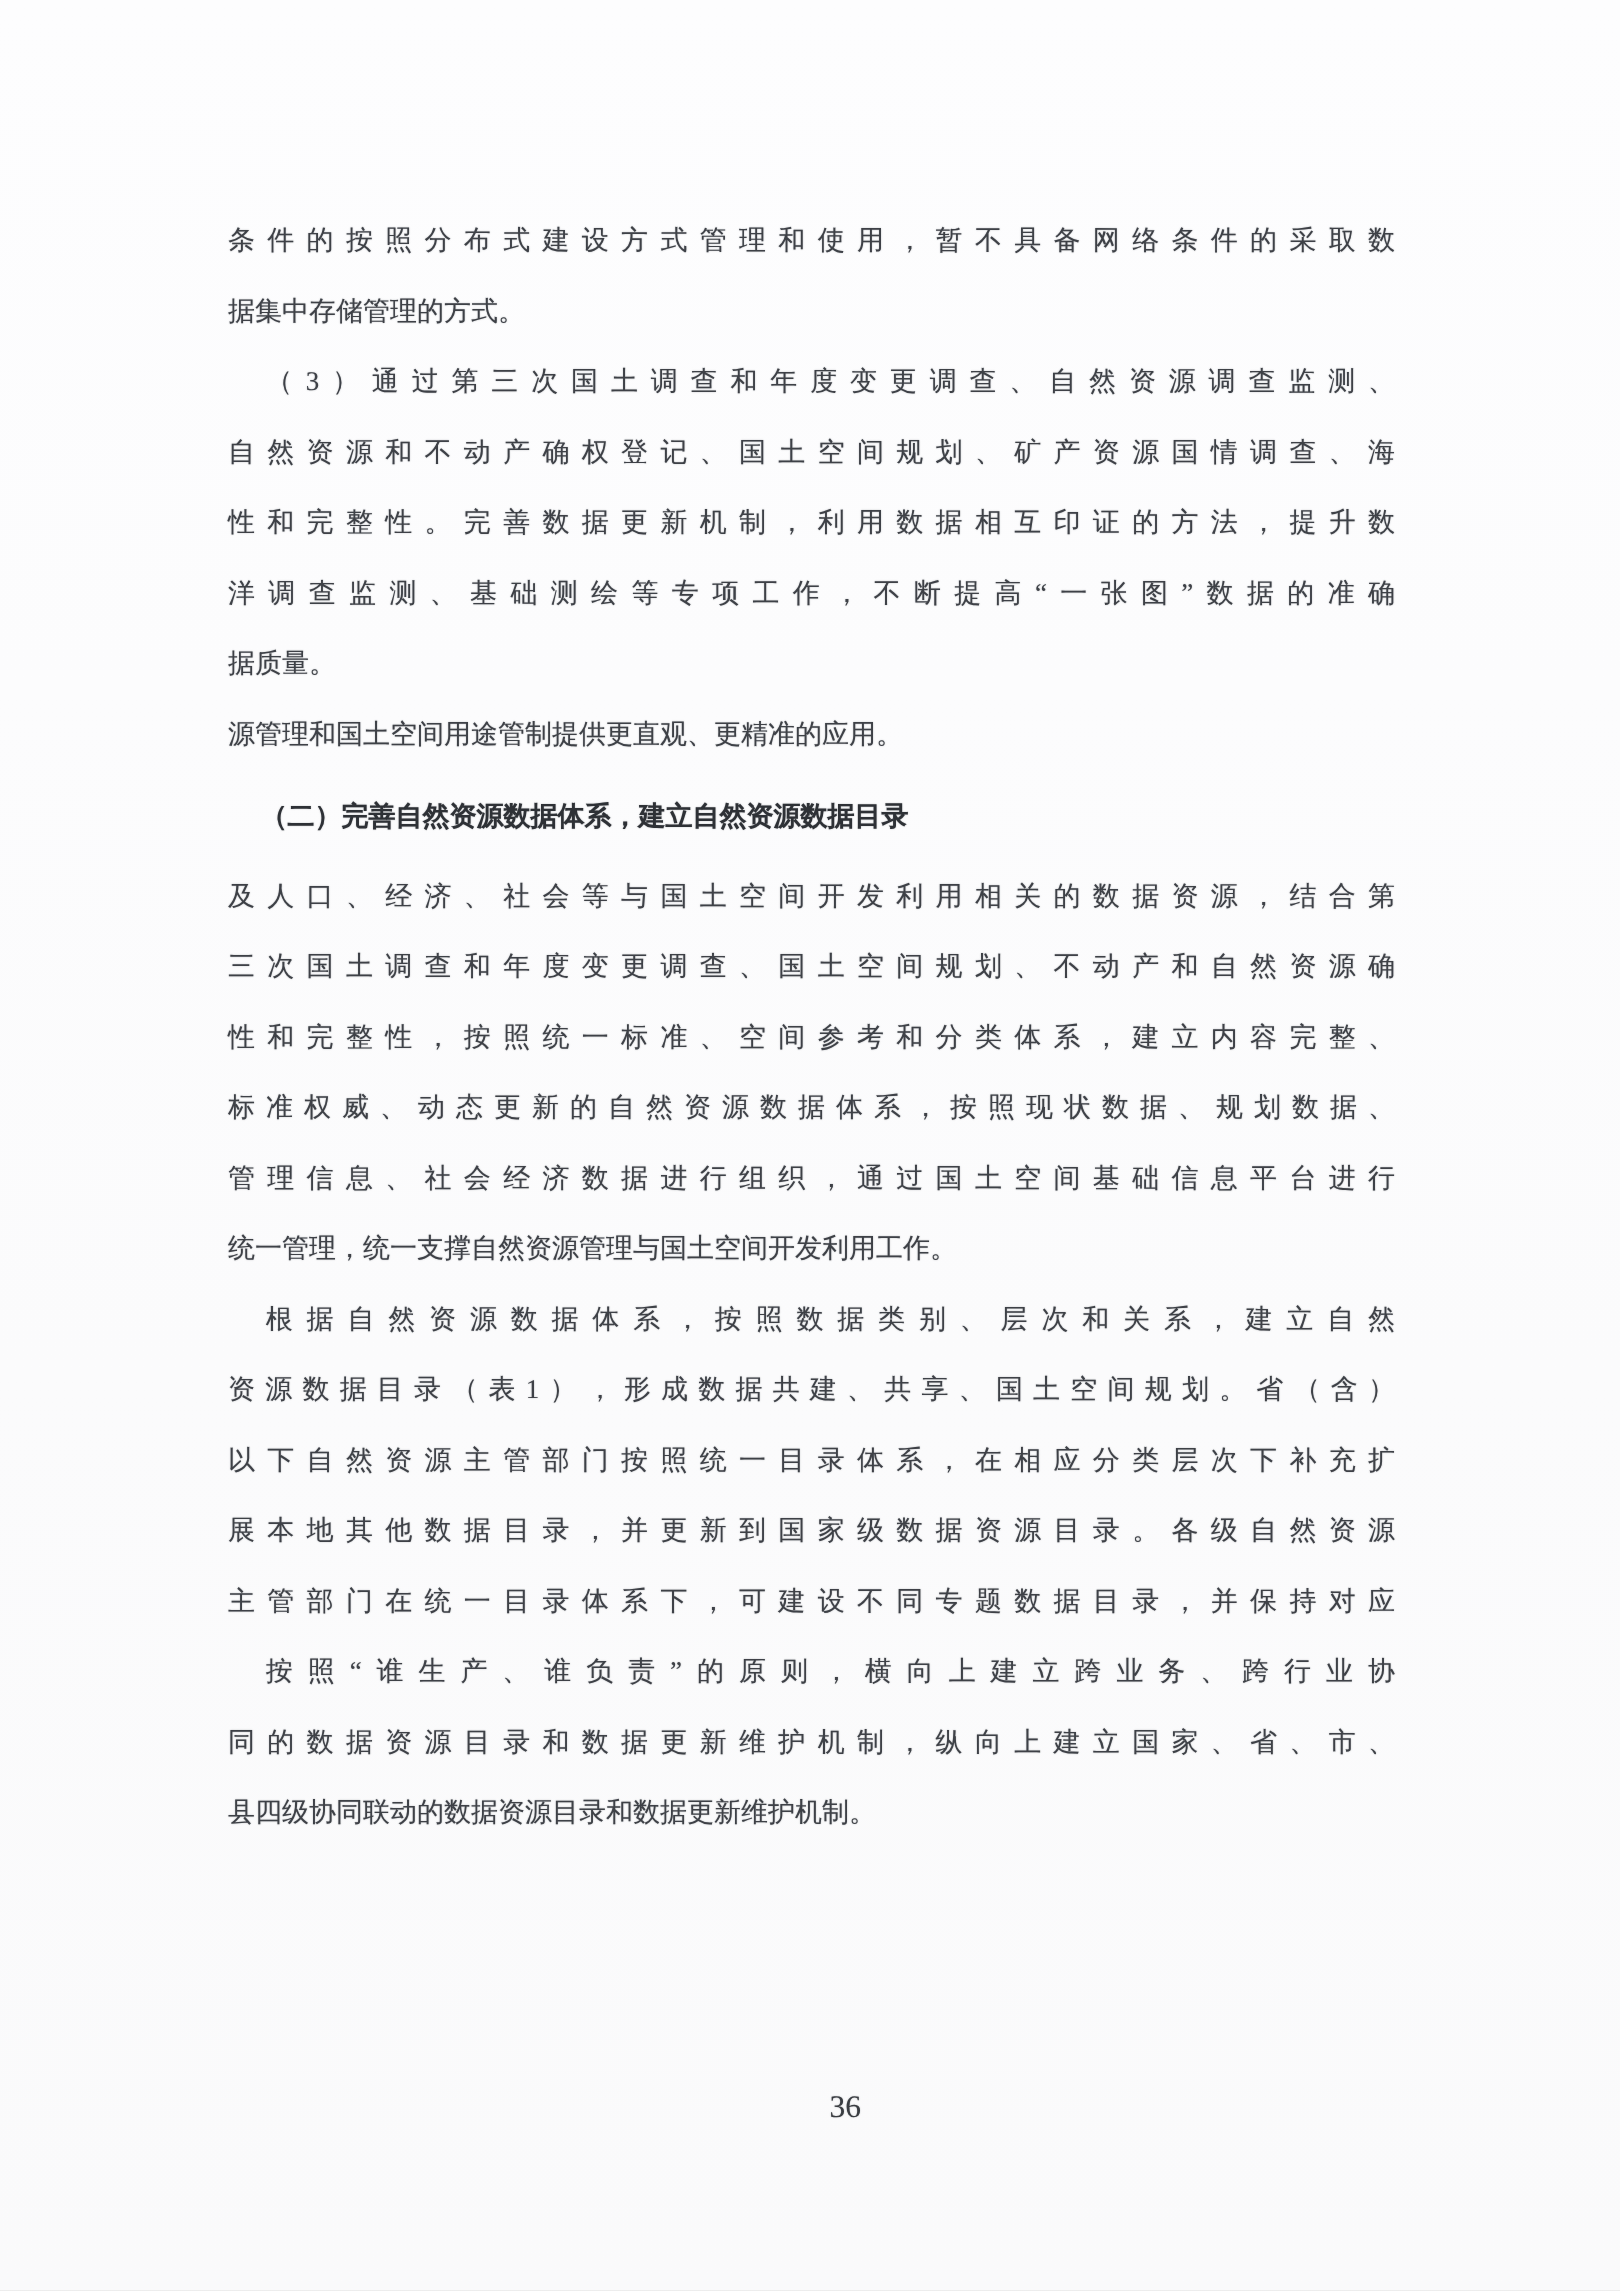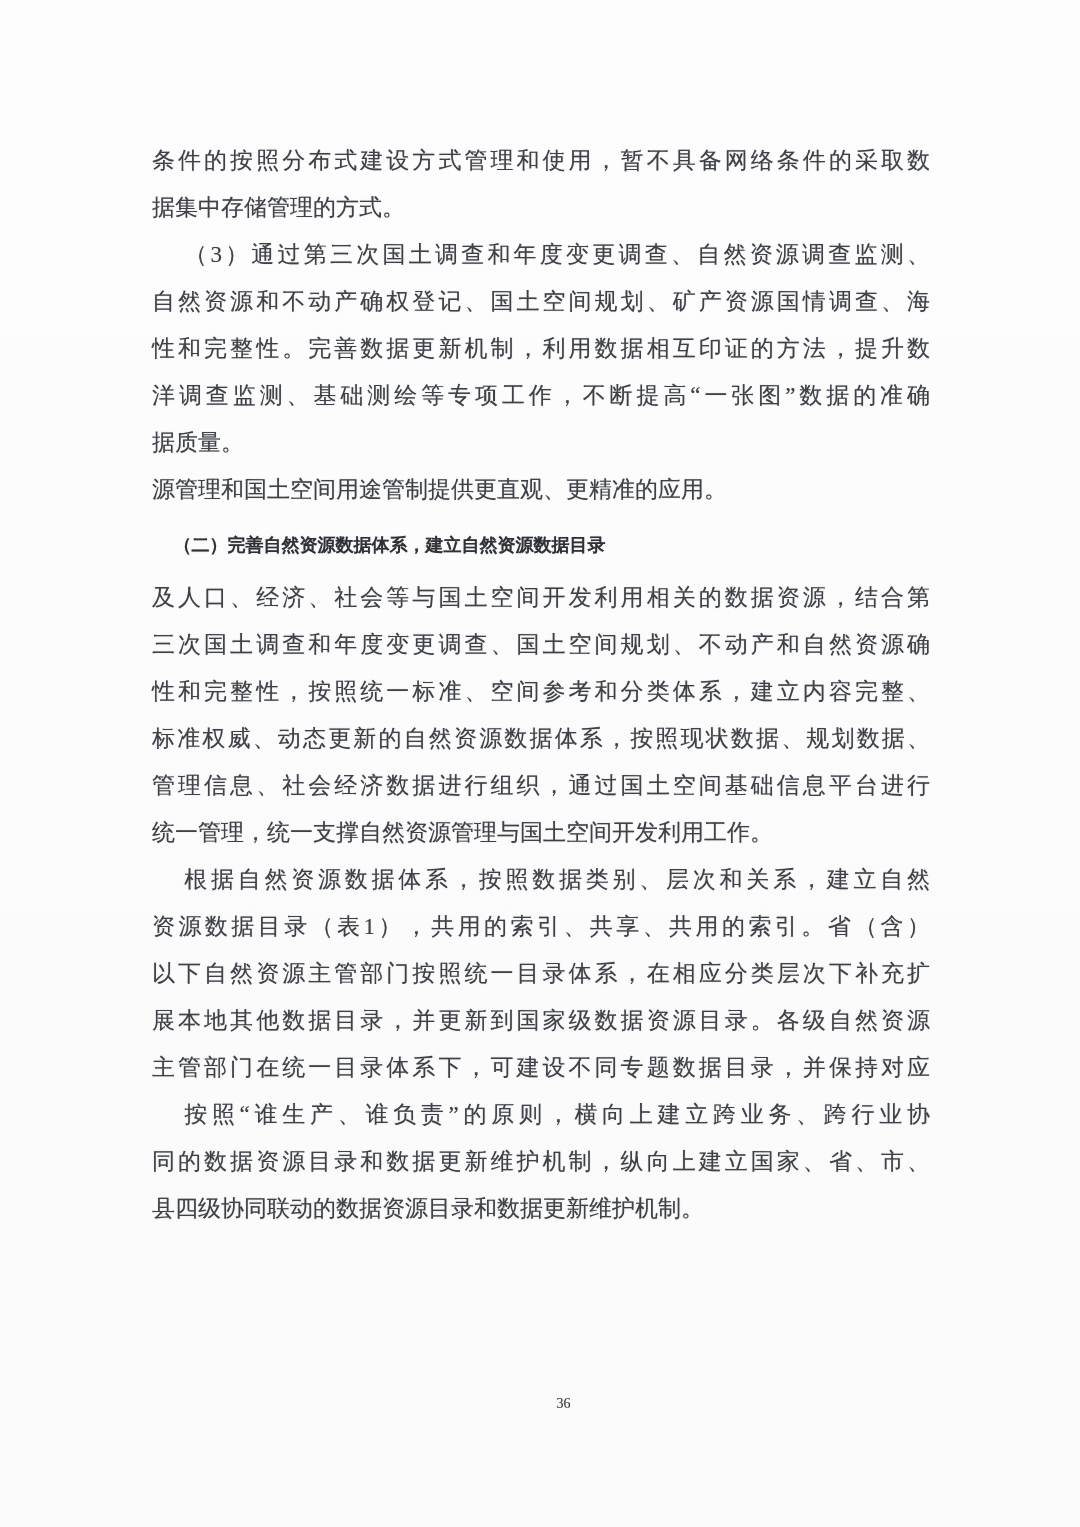--- a/index.html
+++ b/index.html
@@ -13,21 +13,21 @@
     font-family: "Liberation Serif", "DejaVu Serif", serif;
   }
   .text-block {
     position: absolute;
     left: 152px;
     top: 137px;
     width: 778px;
   }
   .para { margin: 0; }
   .line {
-    font-size: 23px;
+    font-size: 18px;
     line-height: 47px;
     color: #3e4147;
     text-align: justify;
     text-align-last: justify;
     text-shadow: 0 0 1px rgba(66, 70, 78, 0.45);
     white-space: nowrap;
   }
   .line.indent { text-indent: 1.4em; }
   .line.last { text-align-last: left; }
   .heading {
@@ -42,21 +42,21 @@
     white-space: nowrap;
   }
   .page-footer {
     position: absolute;
     left: 0;
     top: 1390px;
     width: 100%;
     text-align: center;
   }
   .page-number {
-    font-size: 14px;
+    font-size: 21px;
     line-height: 28px;
     color: #3a3d42;
     text-shadow: 0 0 1px rgba(66, 70, 78, 0.4);
     margin-left: 47px;
   }
 </style>
 </head>
 <body>
 
 <div class="page">
@@ -79,21 +79,21 @@
       <div class="para">
         <div class="line">及人口、经济、社会等与国土空间开发利用相关的数据资源，结合第</div>
         <div class="line">三次国土调查和年度变更调查、国土空间规划、不动产和自然资源确</div>
         <div class="line">性和完整性，按照统一标准、空间参考和分类体系，建立内容完整、</div>
         <div class="line">标准权威、动态更新的自然资源数据体系，按照现状数据、规划数据、</div>
         <div class="line">管理信息、社会经济数据进行组织，通过国土空间基础信息平台进行</div>
         <div class="line last">统一管理，统一支撑自然资源管理与国土空间开发利用工作。</div>
       </div>
       <div class="para">
         <div class="line indent">根据自然资源数据体系，按照数据类别、层次和关系，建立自然</div>
-        <div class="line">资源数据目录（表1），共用的索引、共享、共用的索引。省（含）</div>
+        <div class="line">资源数据目录（表1），形成数据共建、共享、国土空间规划。省（含）</div>
         <div class="line">以下自然资源主管部门按照统一目录体系，在相应分类层次下补充扩</div>
         <div class="line">展本地其他数据目录，并更新到国家级数据资源目录。各级自然资源</div>
         <div class="line">主管部门在统一目录体系下，可建设不同专题数据目录，并保持对应</div>
       </div>
       <div class="para">
         <div class="line indent">按照“谁生产、谁负责”的原则，横向上建立跨业务、跨行业协</div>
         <div class="line">同的数据资源目录和数据更新维护机制，纵向上建立国家、省、市、</div>
         <div class="line last">县四级协同联动的数据资源目录和数据更新维护机制。</div>
       </div>
     </div>

